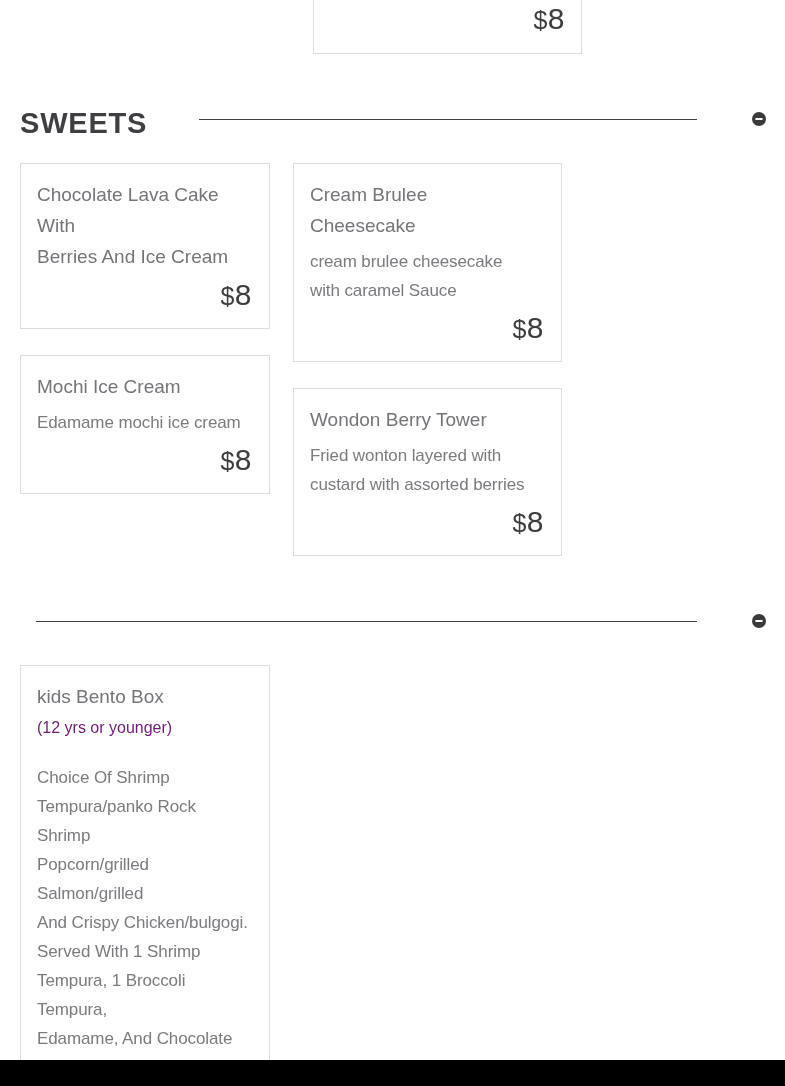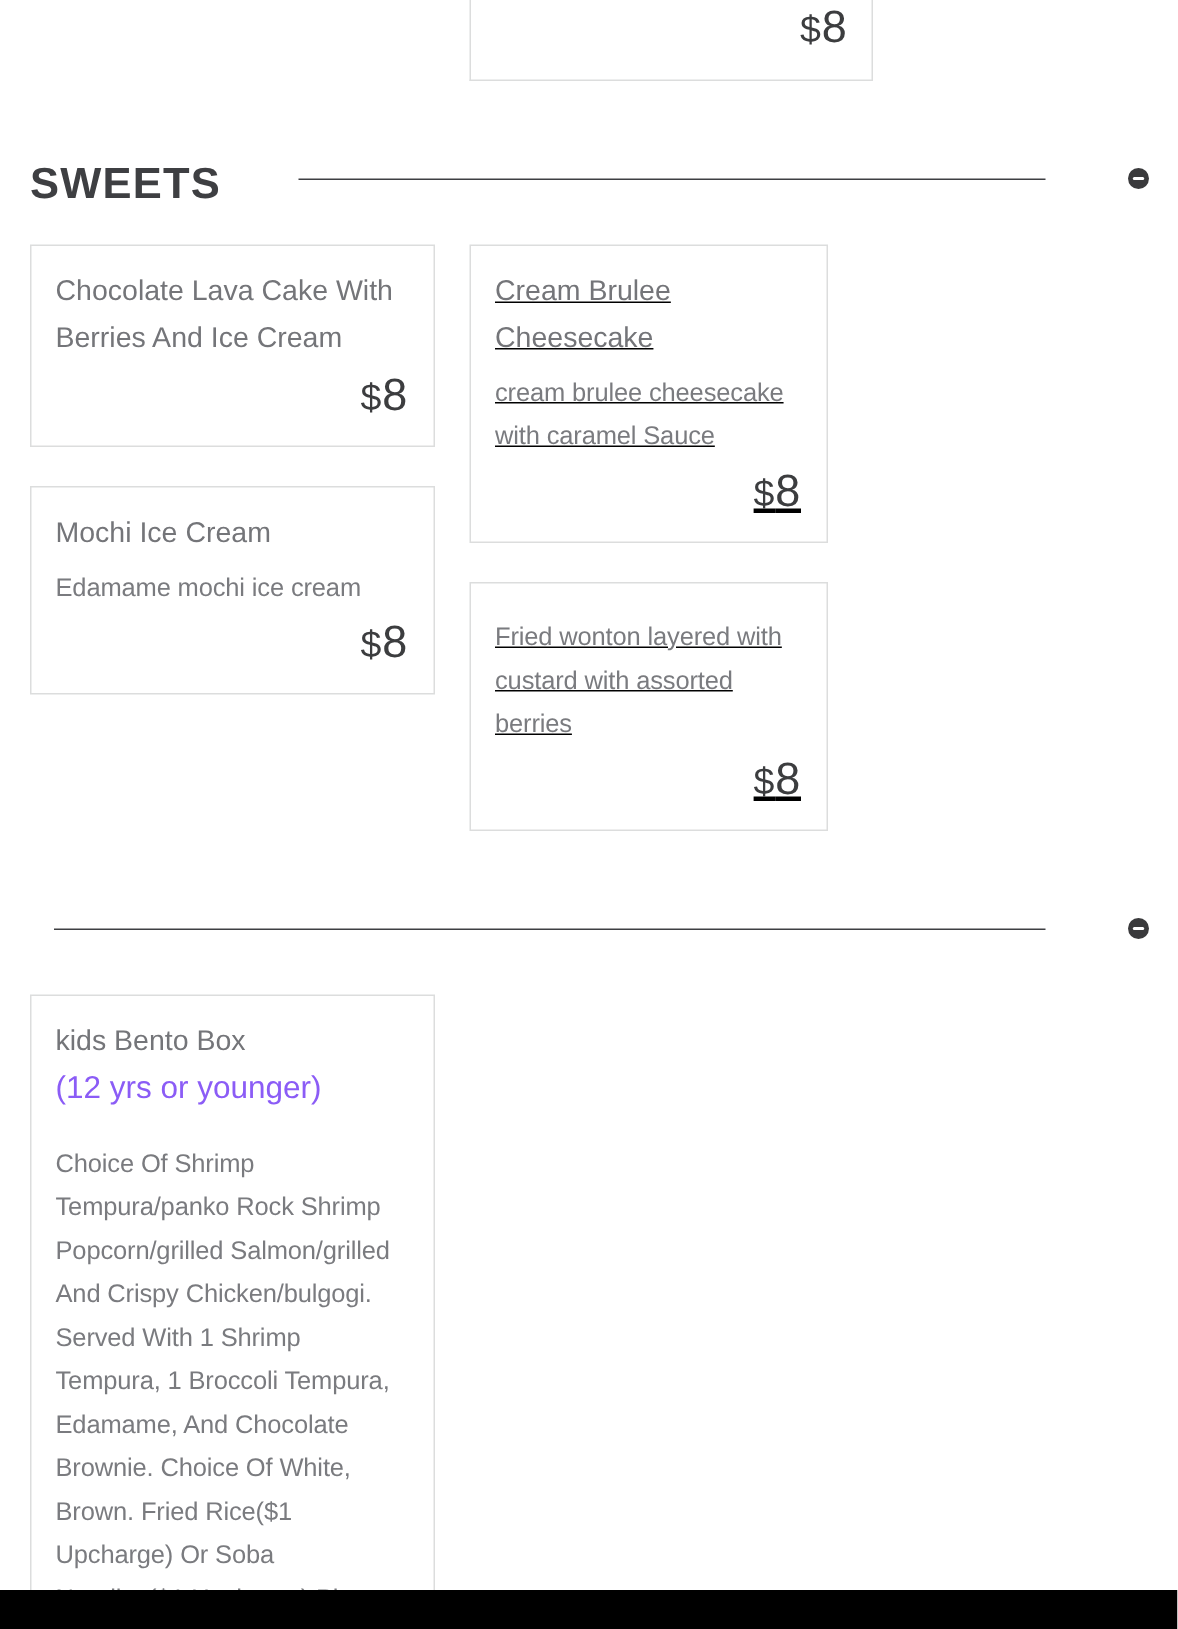--- a/index.html
+++ b/index.html
@@ -59,39 +59,39 @@
     flex: 0 0 auto;
     display: block;
   }
   .collapse-btn svg { display: block; }
 
   .cards {
     display: flex; gap: 23px;
     margin-top: 21px;
     align-items: flex-start;
   }
-  .col { display: flex; flex-direction: column; gap: 26px; width: 270px; flex: 0 0 auto; }
-  .col-right { width: 239px; text-decoration: underline; }
+  .col { display: flex; flex-direction: column; gap: 26px; width: 250px; flex: 0 0 auto; }
+  .col-right { width: 269px; }
 
   .card {
     box-sizing: border-box;
     width: 100%;
     border: 1px solid #dcdddd;
     background: #fff;
     padding: 15px 17px 13px 16px;
     display: flex; flex-direction: column;
   }
   .item-name {
     font-size: 19px; line-height: 31px;
     color: #747579;
     white-space: pre-line;
   }
   .item-subtitle {
-    font-size: 21px; line-height: 31px;
-    color: #8b5cf6;
+    font-size: 16px; line-height: 31px;
+    color: #701a75;
   }
   .item-desc {
     font-size: 17px; line-height: 29px;
     color: #7a7b7f;
     letter-spacing: -0.1px;
     margin-top: 6px;
     white-space: pre-line;
   }
   .card .price { text-align: right; margin-top: 4px; line-height: 38px; }
 
@@ -140,20 +140,21 @@
       </div>
       <div class="col col-right">
         <div class="card">
           <div class="item-name">Cream Brulee
 Cheesecake</div>
           <div class="item-desc">cream brulee cheesecake
 with caramel Sauce</div>
           <div class="price">$8</div>
         </div>
         <div class="card">
+          <div class="item-name">Wondon Berry Tower</div>
           <div class="item-desc">Fried wonton layered with
 custard with assorted berries</div>
           <div class="price">$8</div>
         </div>
       </div>
     </div>
   </section>
 
   <section>
     <div class="section-header">

